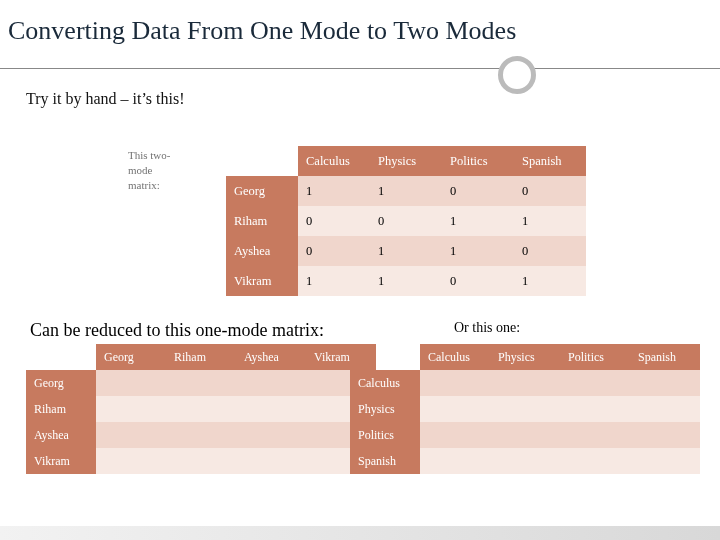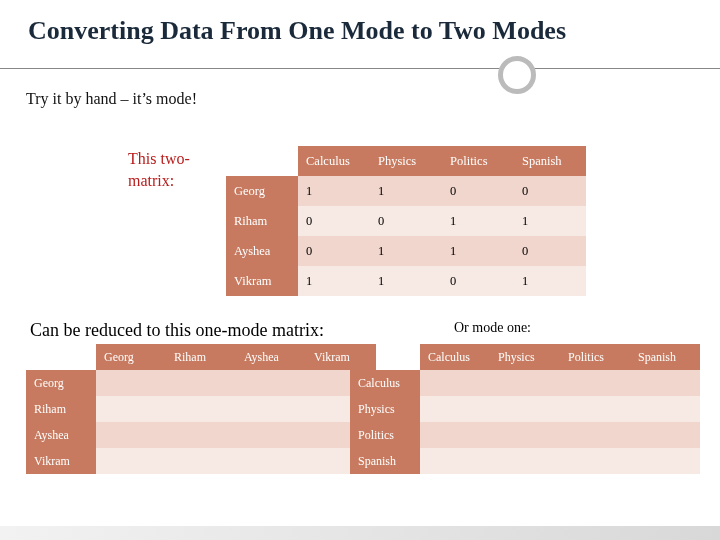--- a/index.html
+++ b/index.html
@@ -1,21 +1,21 @@
 <!DOCTYPE html>
 <html><head>
 <meta charset="utf-8">
 <style>
 body{margin:0;font-family:Georgia,'Times New Roman',serif;background:#fff;width:720px;height:540px;overflow:hidden;position:relative}
-.title{font-size:26px;color:#1a2a3a;padding:16px 28px 4px;font-weight:700}
+.title{font-size:26px;color:#1a2a3a;padding:16px 8px 4px;font-weight:400}
 .hr-wrap{position:relative;height:40px}
 .hr-line{position:absolute;top:18px;left:0;width:720px;border-top:1px solid #888}
 .hr-circle{position:absolute;top:6px;left:498px;width:28px;height:28px;border:5px solid #bbb;border-radius:50%;background:#fff}
 .subhead{font-size:16px;color:#111;padding:0 26px 10px}
-.label-block{font-size:16px;line-height:1.35;color:#b91c1c}
+.label-block{font-size:11px;line-height:1.35;color:#737373}
 .two-mode{position:absolute;left:128px;top:148px;width:90px}
 .table{border-collapse:collapse}
 .table td{font-size:12.5px;padding:5px 8px;min-width:56px;height:20px}
 .hdr{background:#c77a5f;color:#fff}
 .rowhdr{background:#c77a5f;color:#fff}
 .body-a{background:#f0d6cc}
 .body-b{background:#f7e9e3}
 .corner{background:transparent}
 .main-table{position:absolute;left:226px;top:146px}
 .reduce-text{position:absolute;left:30px;top:320px;font-size:18px}
@@ -26,24 +26,25 @@
 .footer-bar{position:absolute;left:0;bottom:0;width:720px;height:14px;background:linear-gradient(to right,#f2f2f2,#d8d8d8)}
 </style>
 </head>
 <body>
 
 <div class="title">Converting Data From One Mode to Two Modes</div>
 <div class="hr-wrap">
   <div class="hr-line"></div>
   <div class="hr-circle"></div>
 </div>
-<div class="subhead">Try it by hand – it’s mode!</div>
+<div class="subhead">Try it by hand – it’s this!</div>
 
 <div class="two-mode label-block">
   <div>This two-</div>
+  <div>mode</div>
   <div>matrix:</div>
 </div>
 
 <table class="table main-table">
   <tbody>
       <tr>
     <td class="corner"></td>
     <td class="hdr">Calculus</td>
     <td class="hdr">Physics</td>
     <td class="hdr">Politics</td>
@@ -74,21 +75,21 @@
     <td class="rowhdr">Vikram</td>
     <td class="body-b">1</td>
     <td class="body-b">1</td>
     <td class="body-b">0</td>
     <td class="body-b">1</td>
   </tr>
 </tbody>
   </table>
 
 <div class="reduce-text">Can be reduced to this one-mode matrix:</div>
-<div class="or-this">Or mode one:</div>
+<div class="or-this">Or this one:</div>
 
 <table class="table mat1">
   <tbody>
       <tr>
     <td class="corner"></td>
     <td class="hdr">Georg</td>
     <td class="hdr">Riham</td>
     <td class="hdr">Ayshea</td>
     <td class="hdr">Vikram</td>
   </tr>

